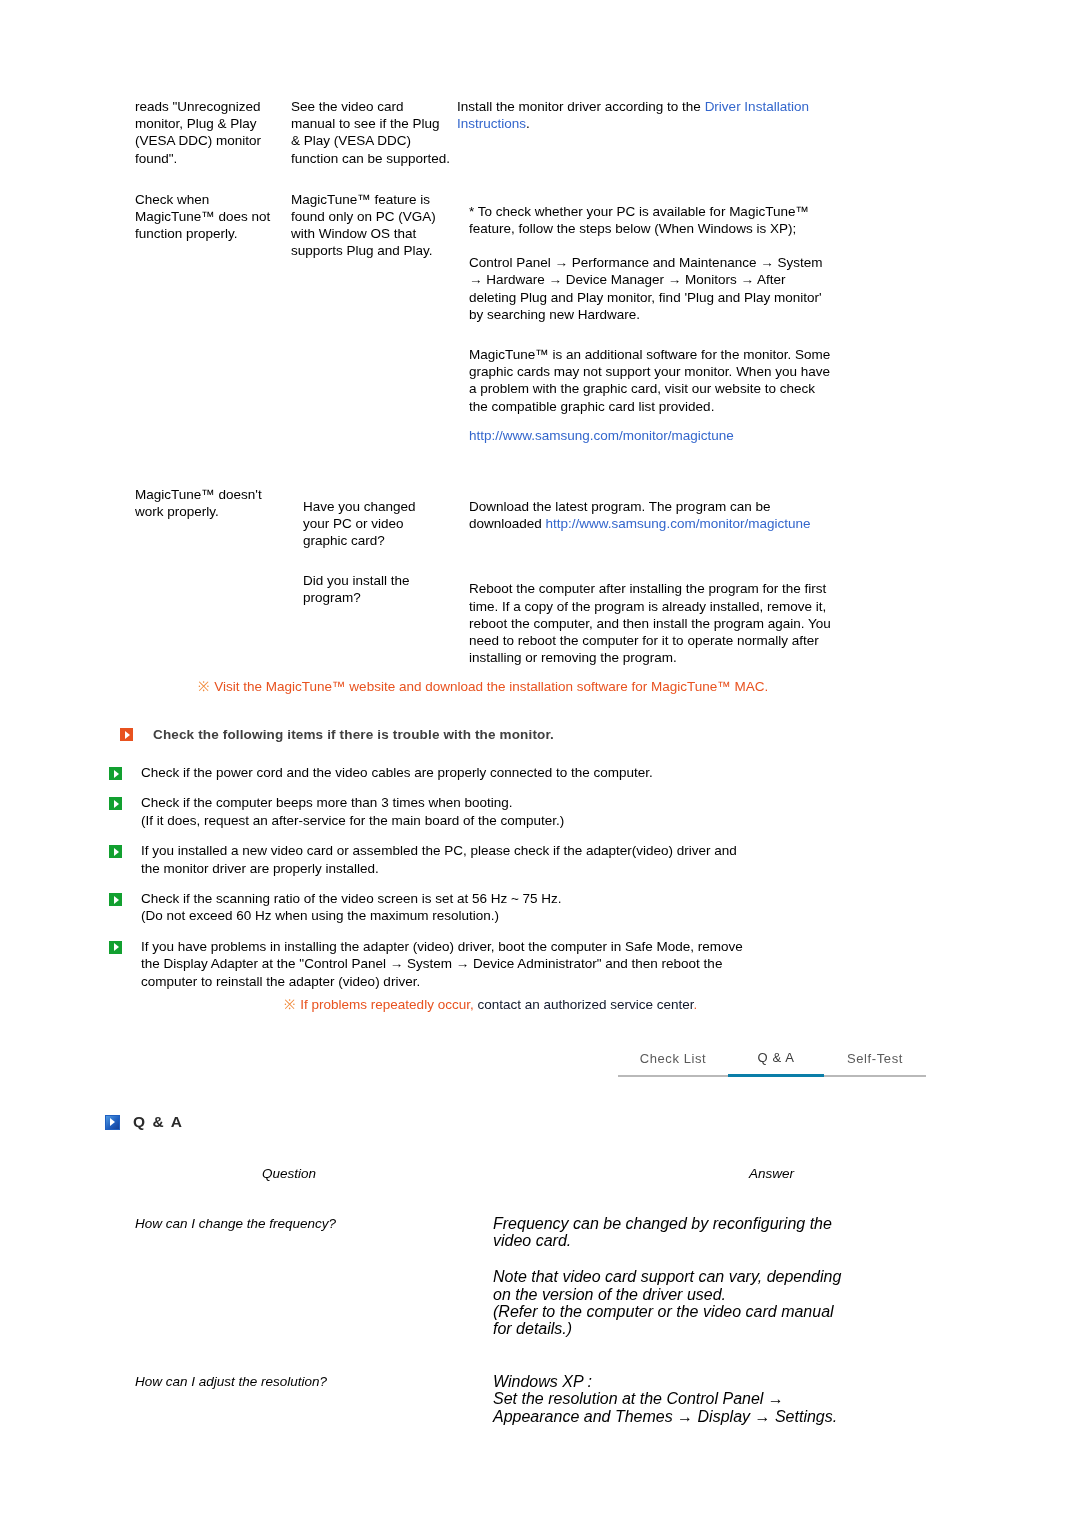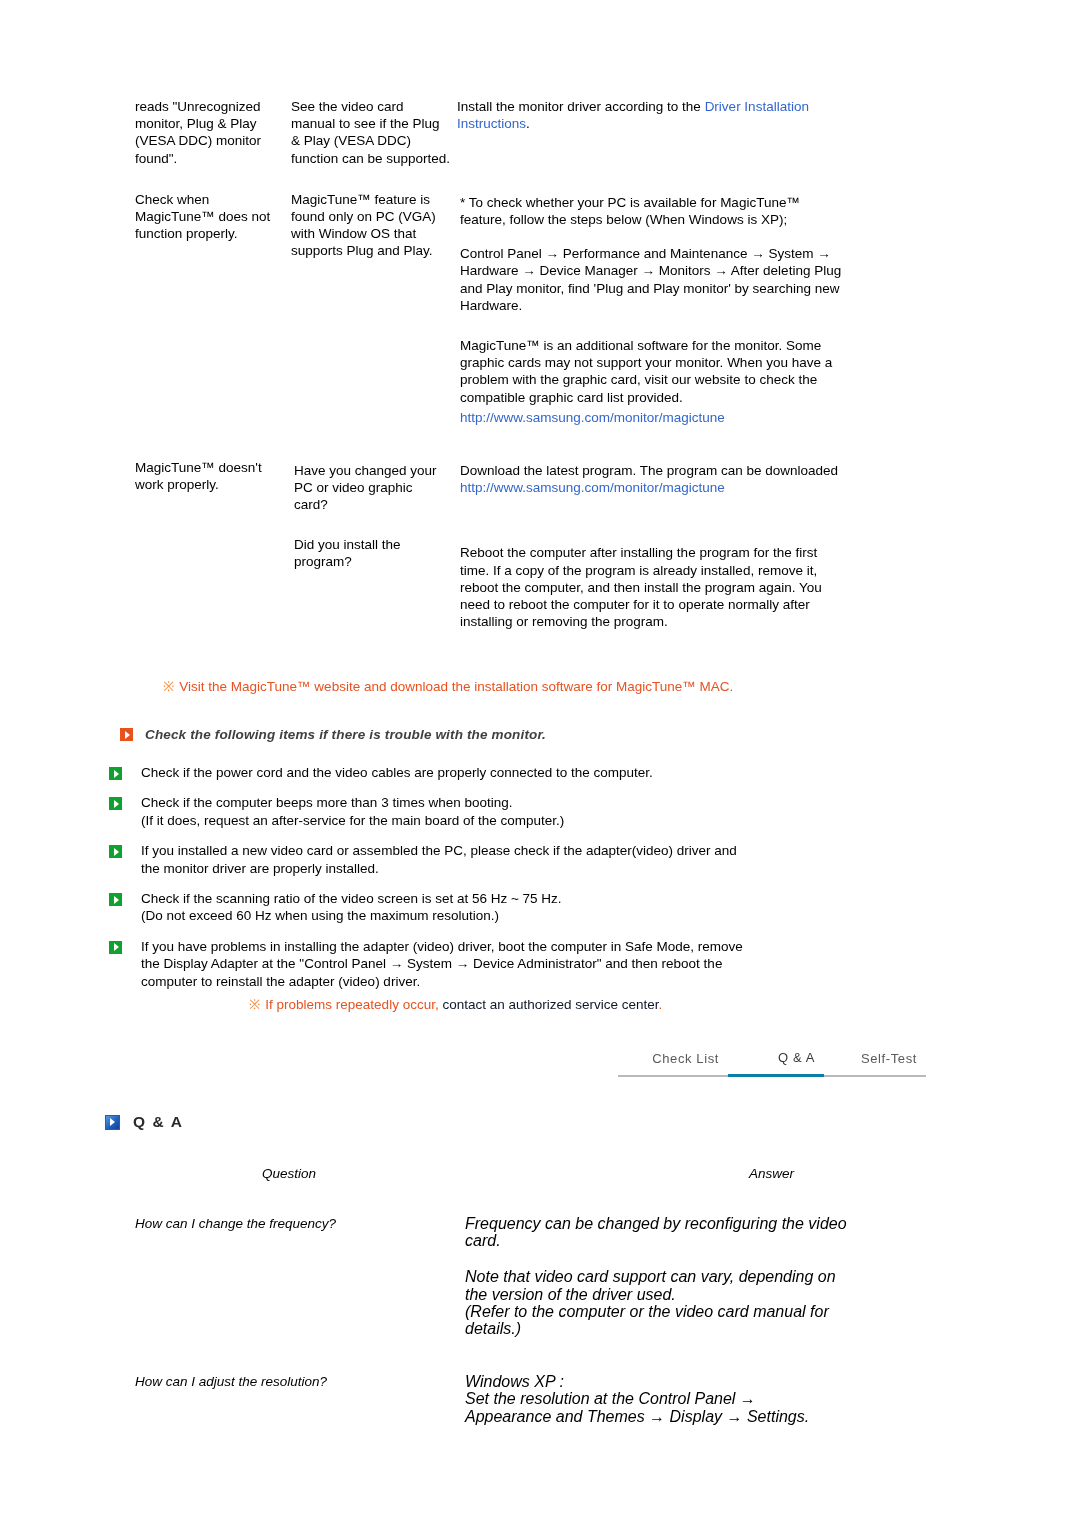--- a/index.html
+++ b/index.html
@@ -26,46 +26,46 @@
     left: 135px;
     top: 98px;
     width: 710px;
   }
   .trow { display: flex; }
   .c1 { width: 150px; flex: 0 0 150px; padding-right: 6px; }
   .c2 { width: 160px; flex: 0 0 160px; padding-right: 6px; }
   .c3 { flex: 1 1 auto; }
   .gap-md { height: 24px; }
   .gap-lg { height: 30px; }
-  .blk { margin: 3px; }
+  .blk { margin: 12px; }
   .blk + .blk { margin-top: 17px; }
 
   
   .notice {
     position: absolute;
     font-size: 13.5px;
     line-height: 17px;
     color: #e8521f;
     white-space: nowrap;
+    margin-left: 35px;
   }
   .notice .mark { color: #f08a3c; margin-right: 5px; }
   .notice .blue-part { color: #0f172a; }
 
   #notice-magictune { left: 163px; top: 678px; }
   #notice-service   { left: 249px; top: 996px; }
 
   
   .section-head {
     position: absolute;
     left: 120px;
     top: 727px;
     display: flex;
     align-items: center;
-    gap: 12px;
-    font-style: italic;
+    gap: 20px;
   }
   .section-head .label {
     font-size: 13.5px;
     font-weight: bold;
     color: #404040;
     letter-spacing: .15px;
   }
 
   .sq-icon {
     width: 13px; height: 13px;
@@ -109,21 +109,21 @@
     top: 1050px;
     display: flex;
     align-items: flex-end;
   }
   .tab {
     font-size: 13px;
     color: #5a5a5a;
     letter-spacing: .6px;
     padding: 0 9px 9px 9px;
     border-bottom: 2px solid #b9b9b9;
-    text-align: right;
+    text-align: center;
   }
   .tab.active {
     color: #3a3a3a;
     border-bottom: 3px solid #0b7ea8;
   }
   #tab-check-list { width: 92px; }
   #tab-qa         { width: 78px; }
   #tab-self-test  { width: 84px; }
 
   
@@ -148,21 +148,21 @@
     position: absolute;
     left: 135px;
     top: 1166px;
     width: 720px;
     font-style: italic;
   }
   .qa-colhead { display: flex; font-size: 13.5px; }
   .qa-colhead .q { width: 330px; flex: 0 0 330px; padding-left: 127px; }
   .qa-colhead .a { flex: 1 1 auto; padding-left: 157px; }
 
-  .qa-row { display: flex; margin-top: 34px; }
+  .qa-row { display: flex; margin-top: 34px; gap: 28px; }
   .qa-row .q { width: 330px; flex: 0 0 330px; font-size: 13.5px; line-height: 17.2px; }
   .qa-row .a { flex: 1 1 auto; font-size: 16px; line-height: 17.2px; }
   .qa-row .a .para + .para { margin-top: 19px; }
 </style>
 </head>
 <body>
 
 <div class="trouble-table">
 
   <div class="trow">

